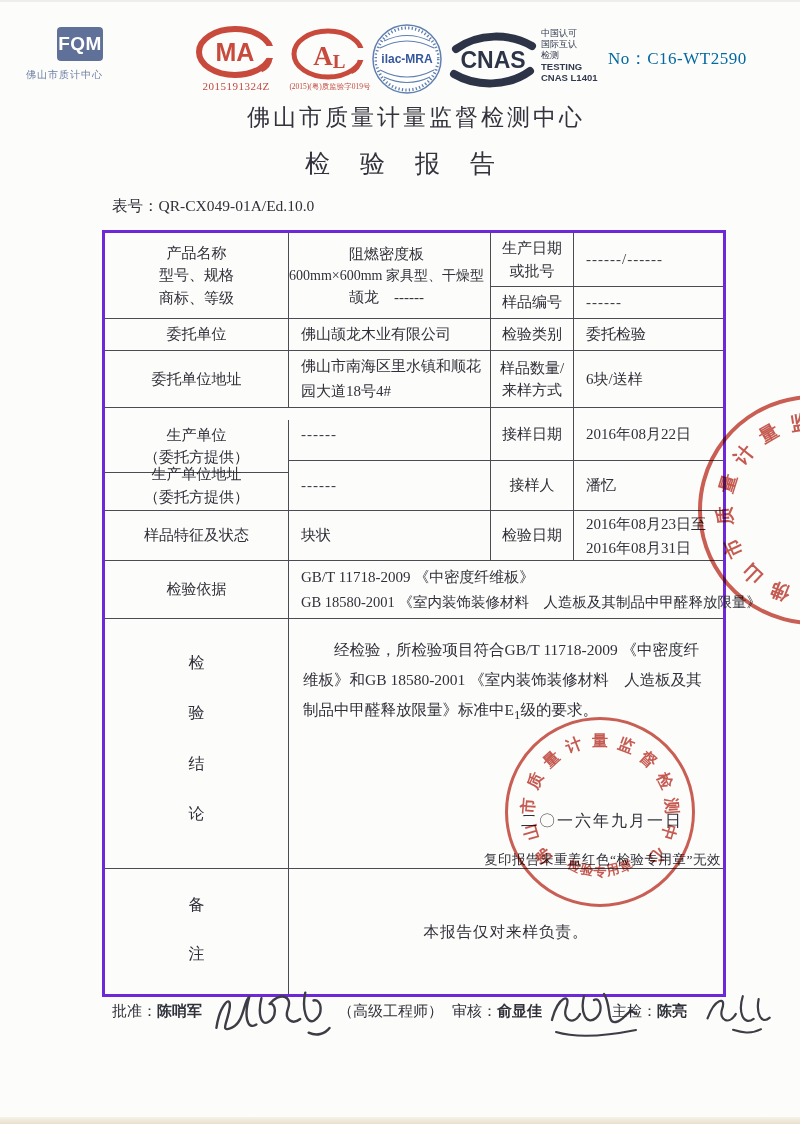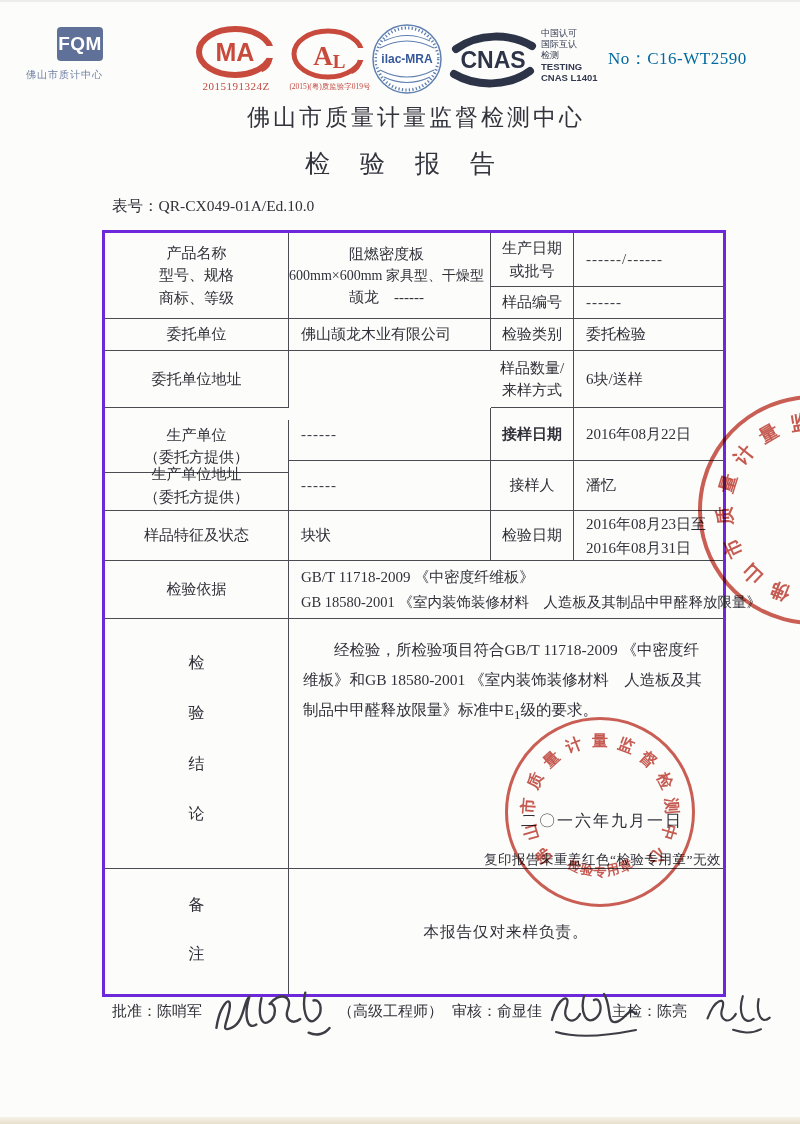--- a/index.html
+++ b/index.html
@@ -44,21 +44,21 @@
 
   .concl-par{position:absolute;left:14px;right:14px;top:16px;font-size:15.5px;line-height:1.95;
              text-indent:2em;text-align:left;}
   .concl-date{position:absolute;right:40px;top:190px;font-size:16px;letter-spacing:2px;}
   .concl-note{position:absolute;right:2px;top:231px;font-size:13.5px;letter-spacing:.5px;}
 
   .remark-text{display:flex;align-items:center;justify-content:center;font-size:15.5px;letter-spacing:1px;}
 
   
   .foot{top:1002px;font-size:15px;white-space:nowrap;}
-  .fname{font-weight:normal;}
+  .fname{font-weight:bold;}
   .sig{position:absolute;}
   .sig path{fill:none;stroke:#3d3d46;stroke-linecap:round;stroke-linejoin:round;}
 
   
   .stamp{position:absolute;border-radius:50%;mix-blend-mode:multiply;opacity:.88;}
   .stamp-ring{position:absolute;inset:0;border-radius:50%;}
   .stamp-char{position:absolute;font-weight:bold;color:#c0443a;
               font-family:"Liberation Serif",serif;}
   .stamp-center{left:505px;top:717px;width:190px;height:190px;}
   .stamp-center .stamp-ring{border:3px solid #c5493d;}
@@ -174,36 +174,39 @@
     <div class="cell lab br bb" style="left:386px;top:86px;width:83px;height:32px;">
       <div>检验类别</div>
     </div>
     <div class="cell val bb" style="left:469px;top:86px;width:149px;height:32px;">
       <div>委托检验</div>
     </div>
 
     <div class="cell lab br bb" style="left:0;top:118px;width:184px;height:57px;">
       <div>委托单位地址</div>
     </div>
+    <div class="cell val br bb" style="left:184px;top:118px;width:202px;height:57px;line-height:1.7;">
+      <div>佛山市南海区里水镇和顺花园大道18号4#</div>
+    </div>
     <div class="cell lab br bb" style="left:386px;top:118px;width:83px;height:57px;">
       <div>样品数量/</div>
       <div>来样方式</div>
     </div>
     <div class="cell val bb" style="left:469px;top:118px;width:149px;height:57px;">
       <div>6块/送样</div>
     </div>
 
     <div class="cell lab br bb" style="left:0;top:175px;width:184px;height:53px;margin-top:12px;">
       <div>生产单位</div>
       <div>（委托方提供）</div>
     </div>
     <div class="cell val br bb" style="left:184px;top:175px;width:202px;height:53px;">
       <div class="dash">------</div>
     </div>
-    <div class="cell lab br bb" style="left:386px;top:175px;width:83px;height:53px;font-weight:bold;">
+    <div class="cell lab br bb" style="left:386px;top:175px;width:83px;height:53px;">
       <div>接样日期</div>
     </div>
     <div class="cell val bb" style="left:469px;top:175px;width:149px;height:53px;">
       <div class="nowrap">2016年08月22日</div>
     </div>
 
     <div class="cell lab br bb" style="left:0;top:228px;width:184px;height:50px;">
       <div>生产单位地址</div>
       <div>（委托方提供）</div>
     </div>

